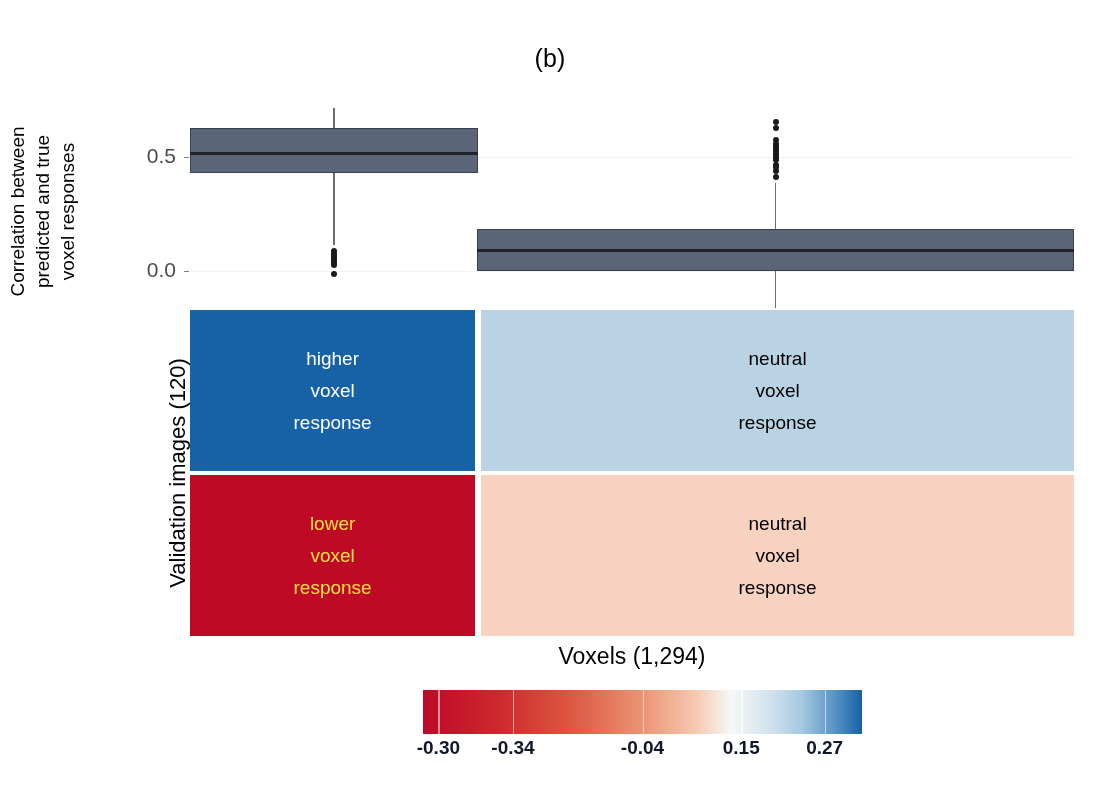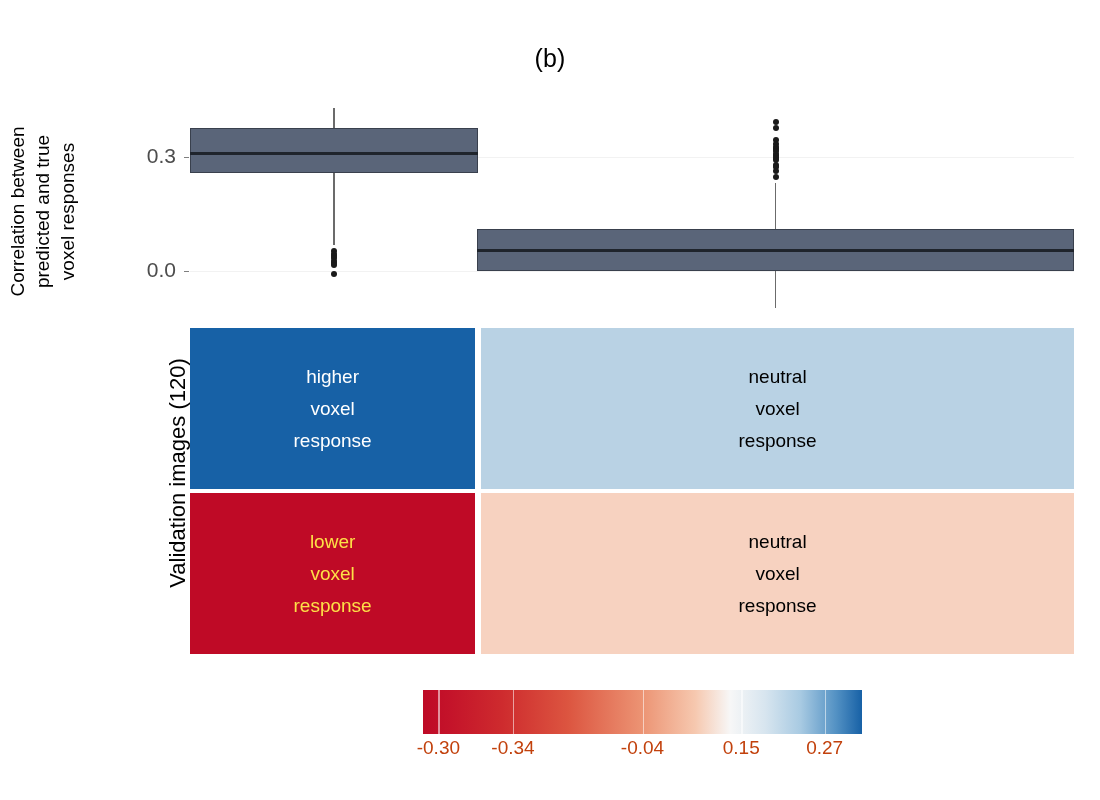--- a/index.html
+++ b/index.html
@@ -117,21 +117,21 @@
     width: 6px;
     height: 6px;
     border-radius: 50%;
     background: #1a1a1a;
   }
 
   
   #heatmap {
     position: absolute;
     left: 190px;
-    top: 328px;
+    top: 310px;
     width: 884px;
     height: 326px;
   }
   .cell {
     position: absolute;
     box-sizing: border-box;
     display: flex;
     flex-direction: column;
     align-items: center;
     justify-content: center;
@@ -156,39 +156,40 @@
     position: absolute;
     top: 0;
     width: 1.5px;
     height: 44px;
     background: rgba(255,255,255,0.55);
   }
   .cb-label {
     position: absolute;
     top: 47px;
     font-size: 19px;
-    color: #c2410c;
+    color: #0f172a;
     transform: translateX(-50%);
     white-space: nowrap;
+    font-weight: bold;
   }
 </style>
 </head>
 <body>
 
 <div id="figure">
 
   <div id="panel-title">(b)</div>
 
   <div id="box-y-axis-title">Correlation between
 predicted and true
 voxel responses</div>
 
   <div id="boxplot-panel">
       <div class="gridline" style="top: 56.9444px;"></div>
-      <div class="ytick-label" style="top: 43.9444px; right: 898px;">0.3</div>
+      <div class="ytick-label" style="top: 43.9444px; right: 898px;">0.5</div>
       <div class="ytick-mark" style="top: 56.9444px; left: -6px;"></div>
       <div class="gridline" style="top: 170.833px;"></div>
       <div class="ytick-label" style="top: 157.833px; right: 898px;">0.0</div>
       <div class="ytick-mark" style="top: 170.833px; left: -6px;"></div>
       <div class="whisker" style="left: 143.292px; top: 7.97222px; height: 136.667px;"></div>
       <div class="box" style="left: 0px; top: 28.4722px; width: 288.184px; height: 44.4167px;"></div>
       <div class="box-median" style="left: 0px; width: 288.184px; top: 52.0278px;"></div>
       <div class="outlier" style="left: 141.092px; top: 148.472px;"></div>
       <div class="outlier" style="left: 141.092px; top: 150.75px;"></div>
       <div class="outlier" style="left: 141.092px; top: 153.028px;"></div>
@@ -235,20 +236,21 @@
         <span>voxel</span>
         <span>response</span>
       </div>
       <div class="cell" style="left: 291.184px; top: 165px; width: 592.816px; height: 161px; background: rgb(247, 210, 192); color: rgb(0, 0, 0);">
         <span>neutral</span>
         <span>voxel</span>
         <span>response</span>
       </div>
     </div>
 
+  <div id="heatmap-x-axis-title">Voxels (1,294)</div>
 
   <div id="colorbar-wrap">
     <div id="colorbar-gradient" style="background: linear-gradient(to right, rgb(190, 10, 38) 0%, rgb(196, 19, 42) 6%, rgb(206, 43, 46) 18%, rgb(220, 85, 64) 33%, rgb(236, 148, 116) 50%, rgb(246, 200, 175) 62%, rgb(247, 247, 247) 70%, rgb(215, 229, 239) 78%, rgb(168, 202, 226) 86%, rgb(84, 146, 196) 94%, rgb(23, 97, 166) 100%);"></div>
   <div class="cb-tick" style="left: 15.365px;"></div>
       <div class="cb-label" style="left: 15.365px;">-0.30</div>
       <div class="cb-tick" style="left: 89.995px;"></div>
       <div class="cb-label" style="left: 89.995px;">-0.34</div>
       <div class="cb-tick" style="left: 219.5px;"></div>
       <div class="cb-label" style="left: 219.5px;">-0.04</div>
       <div class="cb-tick" style="left: 318.275px;"></div>

